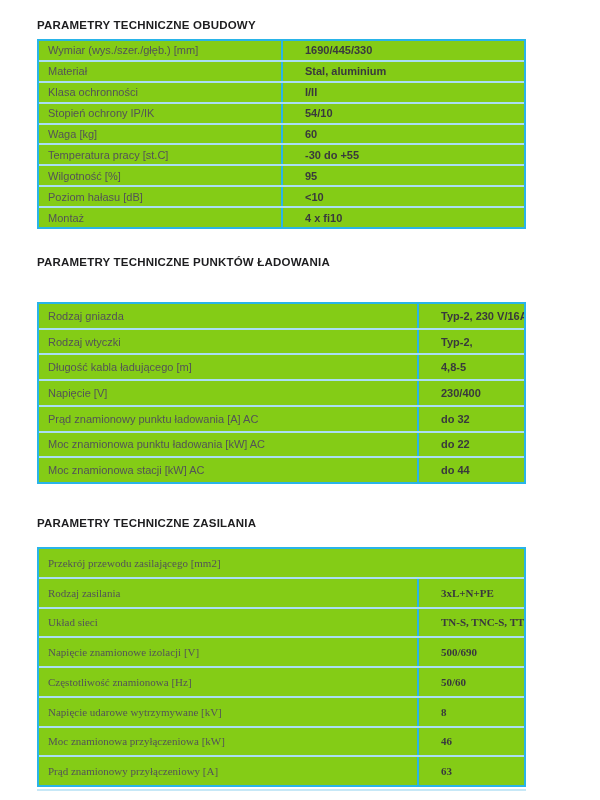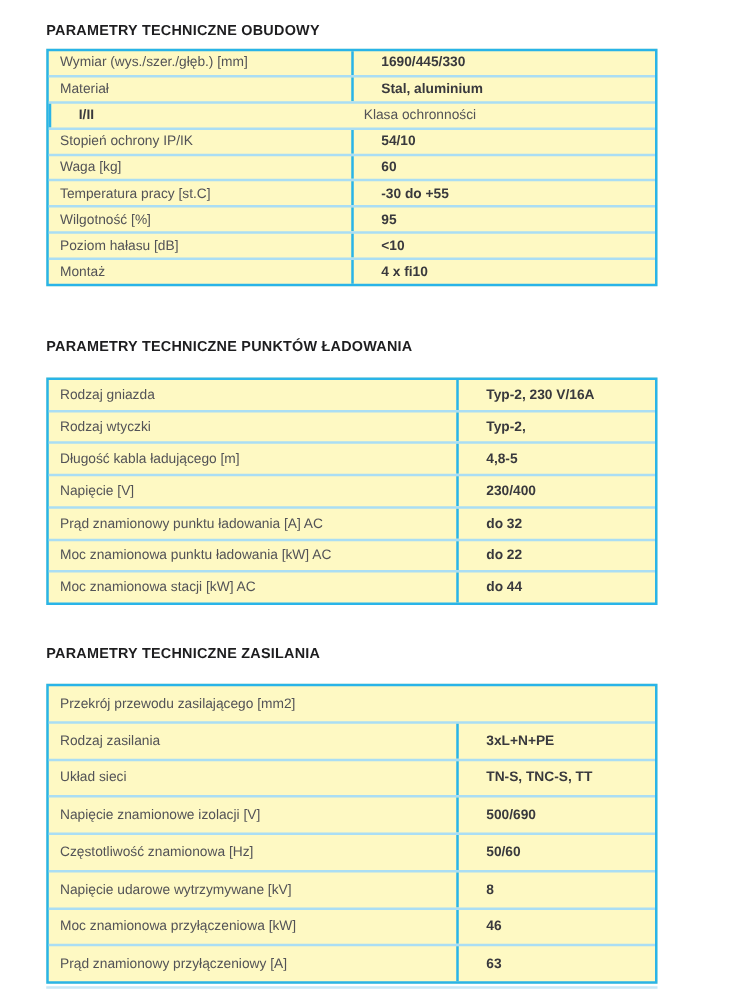--- a/index.html
+++ b/index.html
@@ -27,21 +27,21 @@
     white-space: nowrap;
   }
   .spec-table {
     position: absolute;
     left: 37px;
     width: 489px;
     box-sizing: border-box;
     border: 2px solid #29b4e8;
     display: flex;
     flex-direction: column;
-    background: #fef9c3;
+    background: #84cc16;
   }
   .spec-row {
     flex: 1;
     display: flex;
     align-items: stretch;
   }
   .spec-row + .spec-row {
     border-top: 2px solid #aadef4;
   }
   .cell {
@@ -60,29 +60,29 @@
     border-left: 2px solid #29b4e8;
     padding-left: 22px;
     font-size: 11px;
     font-weight: bold;
     color: #39393d;
   }
   
   #table-obudowa .cell.label { width: 242px; }
   #table-obudowa .cell.value { flex: 1; }
   
-  #table-ladowanie .cell.label, #table-zasilanie .cell.label { width: 326px; }
+  #table-ladowanie .cell.label, #table-zasilanie .cell.label { width: 378px; }
   #table-ladowanie .cell.value, #table-zasilanie .cell.value { flex: 1; }
 
   #heading-obudowa   { top: 18px; }
   #table-obudowa     { top: 39px;  height: 190px; }
-  #heading-ladowanie { top: 271px; }
+  #heading-ladowanie { top: 255px; }
   #table-ladowanie   { top: 302px; height: 182px; }
   #heading-zasilanie { top: 516px; }
-  #table-zasilanie   { top: 547px; height: 240px; }
+  #table-zasilanie   { top: 547px; height: 240px; font-family: Liberation Serif, serif; }
 
   .partial-next-table-line {
     position: absolute;
     top: 789px;
     left: 37px;
     width: 489px;
     height: 2px;
     background: #c7e8f7;
   }
 </style>
@@ -99,22 +99,22 @@
         <div class="cell label">Wymiar (wys./szer./głęb.) [mm]</div>
         <div class="cell value">1690/445/330</div>
       </div>
 
       <div class="spec-row">
         <div class="cell label">Materiał</div>
         <div class="cell value">Stal, aluminium</div>
       </div>
 
       <div class="spec-row">
+        <div class="cell label">Klasa ochronności</div>
         <div class="cell value">I/II</div>
-        <div class="cell label">Klasa ochronności</div>
       </div>
 
       <div class="spec-row">
         <div class="cell label">Stopień ochrony IP/IK</div>
         <div class="cell value">54/10</div>
       </div>
 
       <div class="spec-row">
         <div class="cell label">Waga [kg]</div>
         <div class="cell value">60</div>

